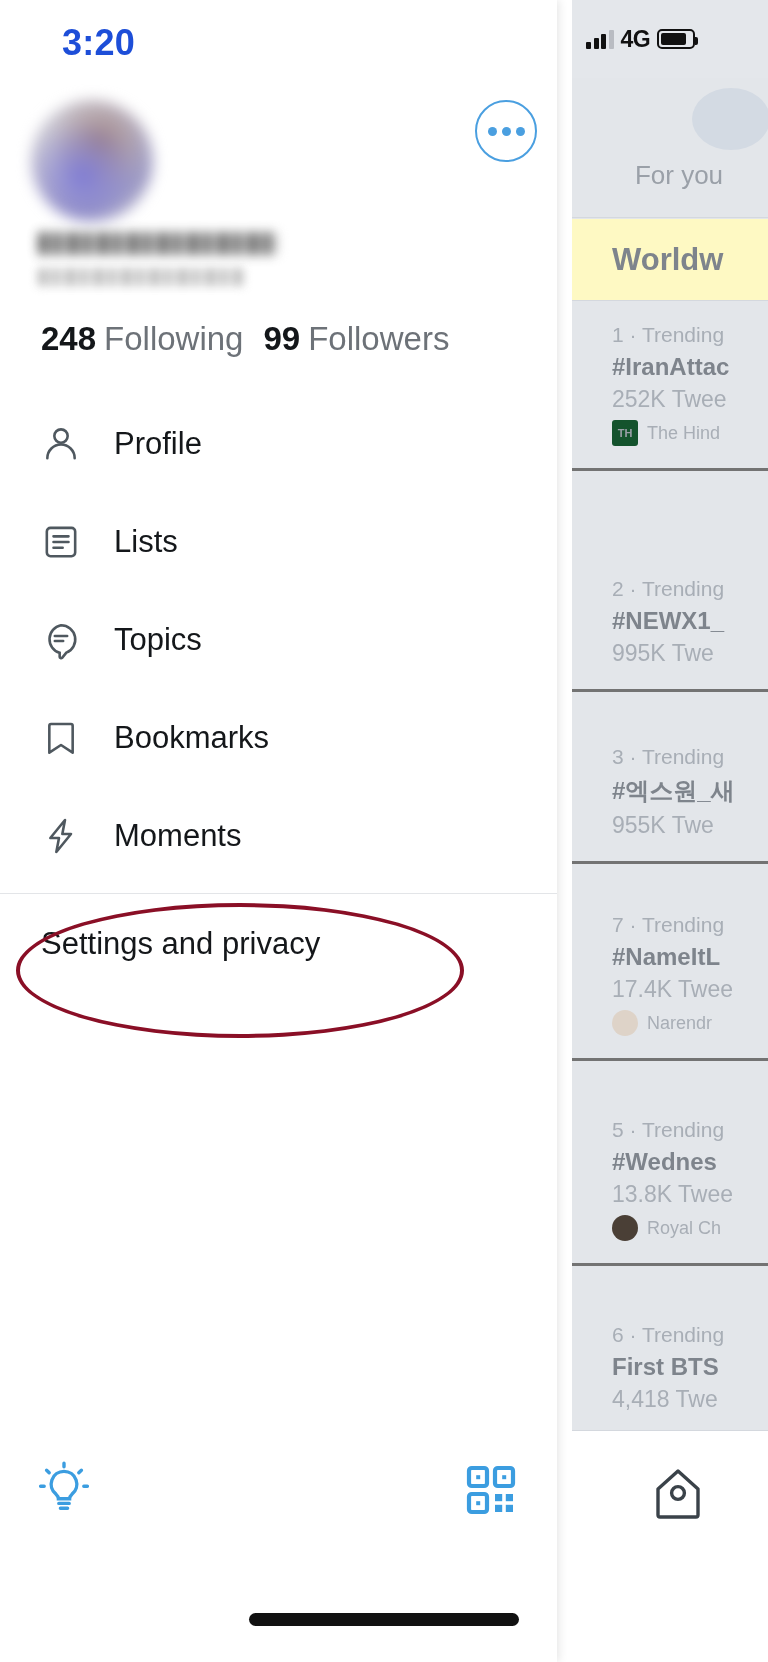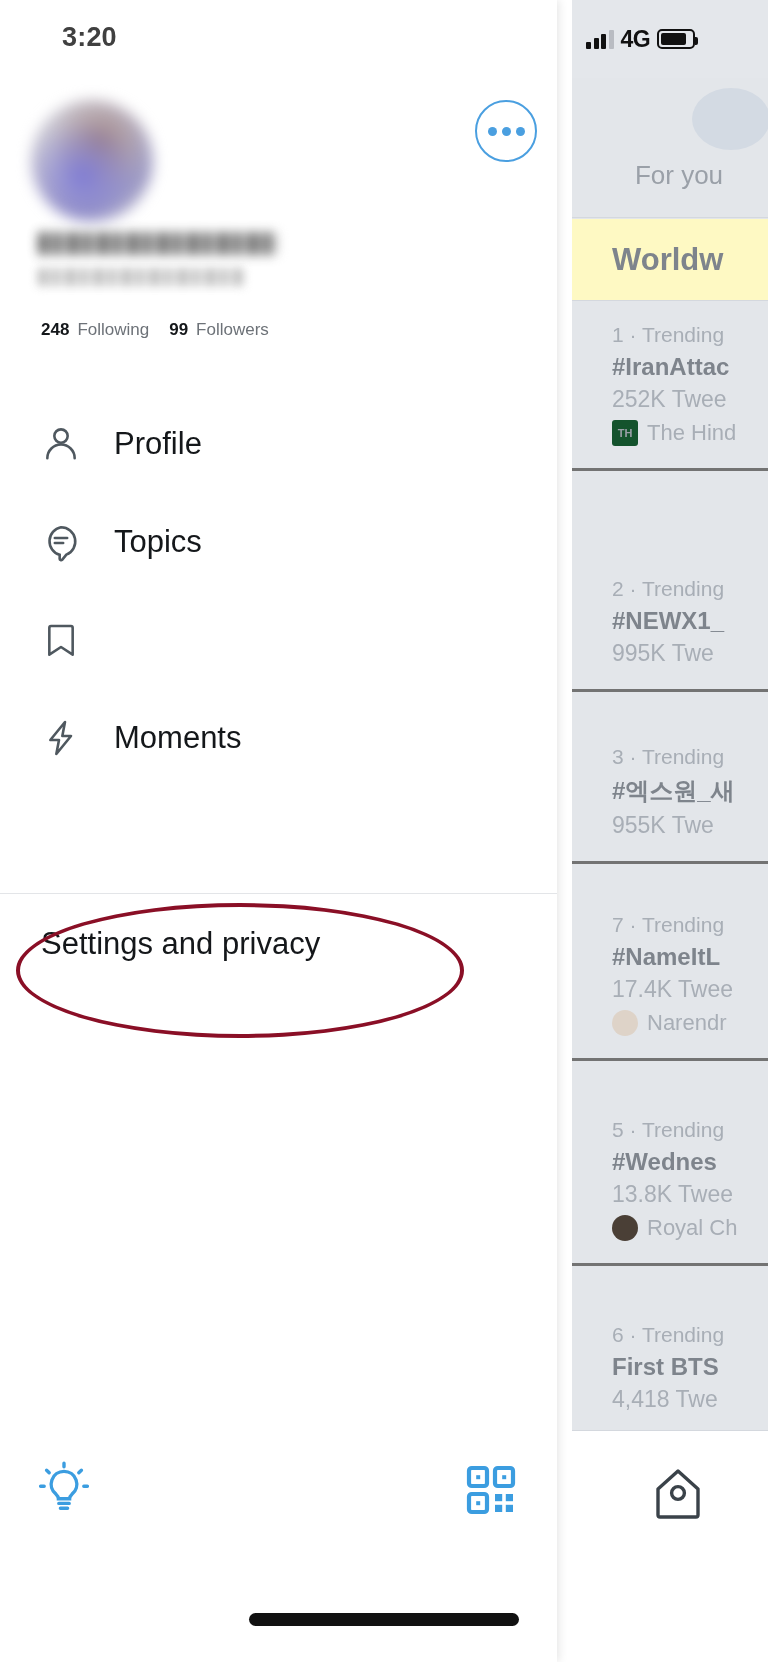--- a/index.html
+++ b/index.html
@@ -60,40 +60,40 @@
   #bg-region-header .t { font-size:31px; font-weight:bold; color:#7e848c; white-space:nowrap; }
 
   .trend-item {
     position:absolute; left:0; width:212px; padding:22px 0 22px 40px;
     border-bottom:3px solid #737373;
   }
   .trend-rank { font-size:21px; color:#a8aeb6; white-space:nowrap; margin-bottom:6px; }
   .trend-name { font-size:24px; font-weight:bold; color:#7e848c; white-space:nowrap; margin-bottom:5px; }
   .trend-count { font-size:23px; color:#a8aeb6; white-space:nowrap; }
   .trend-source { display:flex; align-items:center; gap:9px; margin-top:7px; white-space:nowrap; }
-  .trend-source .src-txt { font-size:22px; color:#a8aeb6; }
+  .trend-source .src-txt { font-size:18px; color:#a8aeb6; }
   .src-avatar { width:26px; height:26px; border-radius:50%; flex:none; }
   .src-avatar.hindu { background:#14532d; color:#9aa0a8; font-size:11px; font-weight:bold;
                       display:flex; align-items:center; justify-content:center; line-height:1; border-radius:3px; }
   .src-avatar.modi { background:#ded3c8; }
   .src-avatar.royal { background:#4a3f36; }
 
   #bg-bottom-bar {
     position:absolute; left:0; bottom:0; width:212px; height:232px;
     background:#ffffff; border-top:1px solid #d4d8de;
     display:flex; align-items:flex-start; justify-content:center; padding-top:34px;
   }
 
   
   #drawer {
     position:absolute; left:0; top:0; width:557px; height:1662px;
     background:#ffffff; box-shadow:2px 0 9px rgba(0,0,0,.10); overflow:hidden;
   }
   #statusbar-left { position:absolute; left:0; top:0; width:557px; height:78px; }
-  #clock { position:absolute; left:62px; top:22px; font-size:27px; font-weight:bold; color:#404040; letter-spacing:.2px; }
+  #clock { position:absolute; left:62px; top:22px; font-size:36px; font-weight:bold; color:#1d4ed8; letter-spacing:.2px; }
 
   #more-btn {
     position:absolute; left:475px; top:100px; width:62px; height:62px;
     border:2.4px solid #4a9fe0; border-radius:50%;
     display:flex; align-items:center; justify-content:center; gap:5px;
   }
   #more-btn span { width:9px; height:9px; border-radius:50%; background:#4a9fe0; display:block; }
 
   #avatar {
     position:absolute; left:31px; top:100px; width:122px; height:122px; border-radius:50%;
@@ -110,21 +110,21 @@
     filter:blur(5.5px); opacity:.92;
   }
   #handle-blur {
     position:absolute; left:38px; top:268px; width:206px; height:18px; border-radius:3px;
     background:repeating-linear-gradient(90deg,#b5b5b5 0 8px,#dedede 8px 14px,#c2c2c2 14px 22px,#e8e8e8 22px 28px);
     filter:blur(5px); opacity:.9;
   }
 
   #follow-stats {
     position:absolute; left:41px; top:320px;
-    display:flex; align-items:baseline; gap:20px; font-size:17px;
+    display:flex; align-items:baseline; gap:20px; font-size:33px;
   }
   #follow-stats .grp { display:flex; align-items:baseline; gap:8px; }
   #follow-stats .num { font-weight:bold; color:#14171a; }
   #follow-stats .lbl { color:#6d7278; }
 
   #menu { position:absolute; left:0; top:395px; width:557px; }
   .menu-row {
     display:flex; align-items:center; height:98px; padding-left:38px; gap:30px;
   }
   .menu-row .mi-icon { width:46px; height:46px; flex:none; display:flex; align-items:center; justify-content:center; }
@@ -275,37 +275,47 @@
       <div class="menu-row">
         <span class="mi-icon">
           <svg width="40" height="40" viewBox="0 0 24 24" fill="none" stroke="#4f585f" stroke-width="1.55">
             <circle cx="12" cy="7.2" r="4"></circle>
             <path d="M3.8 20.5a8.2 8.2 0 0 1 16.4 0" stroke-linecap="round"></path>
           </svg>
         </span>
         <span class="mi-label">Profile</span>
       </div>
 
+      <div class="menu-row">
+        <span class="mi-icon">
+          <svg width="40" height="40" viewBox="0 0 24 24" fill="none" stroke="#4f585f" stroke-width="1.55">
+            <rect x="3.5" y="3.5" width="17" height="17" rx="2.2"></rect>
+            <path d="M7.5 8.6h9M7.5 12h9M7.5 15.4h5.5" stroke-linecap="round"></path>
+          </svg>
+        </span>
+        <span class="mi-label">Lists</span>
+      </div>
 
       <div class="menu-row">
         <span class="mi-icon">
           <svg width="40" height="40" viewBox="0 0 24 24" fill="none" stroke="#4f585f" stroke-width="1.55">
             <path d="M12 3.2a8.5 8.5 0 0 1 3.2 16.4l-2.5 3.1a.9.9 0 0 1-1.5-.6v-2.4A8.5 8.5 0 0 1 12 3.2Z"></path>
             <path d="M8.3 9.6h7.4M8.3 12.6h5" stroke-linecap="round"></path>
           </svg>
         </span>
         <span class="mi-label">Topics</span>
       </div>
 
       <div class="menu-row">
         <span class="mi-icon">
           <svg width="40" height="40" viewBox="0 0 24 24" fill="none" stroke="#4f585f" stroke-width="1.55">
             <path d="M6 3.6h12a1 1 0 0 1 1 1v16.2l-7-4.6-7 4.6V4.6a1 1 0 0 1 1-1Z" stroke-linejoin="round"></path>
           </svg>
         </span>
+        <span class="mi-label">Bookmarks</span>
       </div>
 
       <div class="menu-row">
         <span class="mi-icon">
           <svg width="40" height="40" viewBox="0 0 24 24" fill="none" stroke="#4f585f" stroke-width="1.55">
             <path d="M14.4 2.4 5.6 13.2h5.2l-1.6 8.4 8.8-10.8h-5.2l1.6-8.4Z" stroke-linejoin="round"></path>
           </svg>
         </span>
         <span class="mi-label">Moments</span>
       </div>

